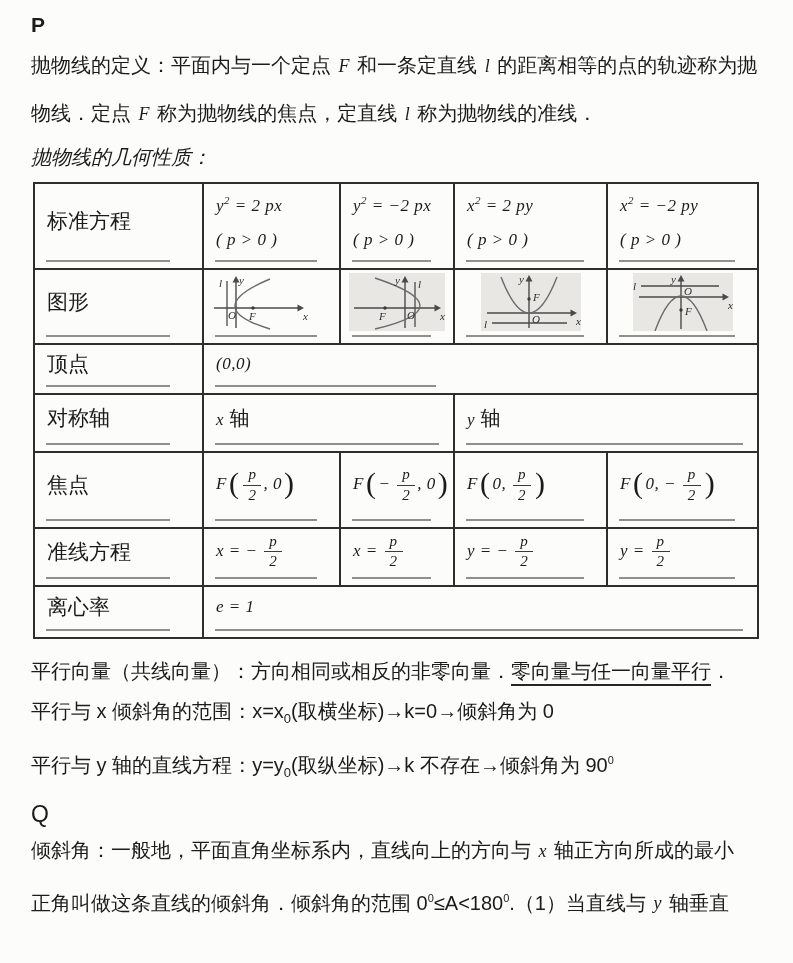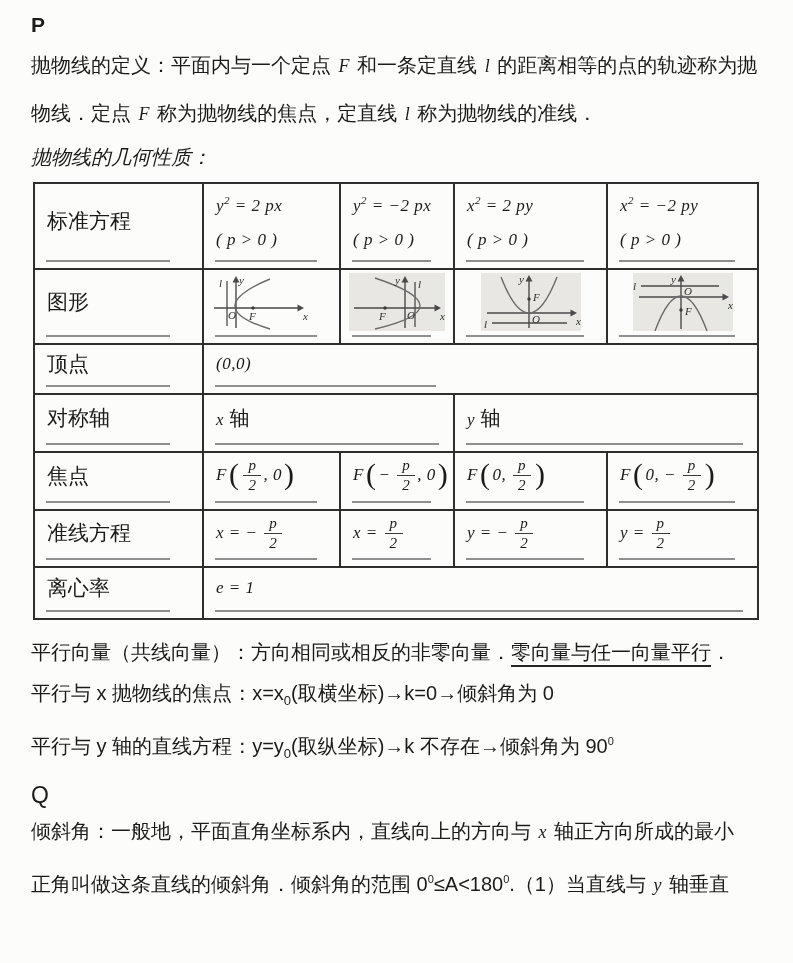--- a/index.html
+++ b/index.html
@@ -212,21 +212,21 @@
       <td colspan="4"><span class="math">(0,0)</span><div class="uline u-short"></div></td>
     </tr>
 
     <tr>
       <td class="lbl" style="height:58px"><span>对称轴</span><div class="uline"></div></td>
       <td colspan="2"><span class="math">x</span><span class="axis-word"> 轴</span><div class="uline u-long"></div></td>
       <td colspan="2"><span class="math">y</span><span class="axis-word"> 轴</span><div class="uline u-long"></div></td>
     </tr>
 
     <tr>
-      <td class="lbl" style="height:57px"><span>焦点</span><div class="uline"></div></td>
+      <td class="lbl" style="height:76px"><span>焦点</span><div class="uline"></div></td>
       <td>
             <div class="fx math"><span>F</span><span class="bigp">(</span><span></span><span class="frac"><span class="fn">p</span><span class="fd">2</span></span><span>, 0</span><span class="bigp">)</span></div>
             <div class="uline u-mid"></div>
           </td>
       <td>
             <div class="fx math"><span>F</span><span class="bigp">(</span><span>− </span><span class="frac"><span class="fn">p</span><span class="fd">2</span></span><span>, 0</span><span class="bigp">)</span></div>
             <div class="uline u-mid"></div>
           </td>
       <td>
             <div class="fx math"><span>F</span><span class="bigp">(</span><span>0, </span><span class="frac"><span class="fn">p</span><span class="fd">2</span></span><span></span><span class="bigp">)</span></div>
@@ -262,21 +262,21 @@
       <td class="lbl" style="height:52px"><span>离心率</span><div class="uline"></div></td>
       <td colspan="4"><span class="math">e = 1</span><div class="uline u-long"></div></td>
     </tr>
 
   </tbody>
     </table>
 
   <div class="bsec">
     <p class="bline"><b>平行向量（共线向量）：</b><span>方向相同或相反的非零向量．</span><span class="uphrase">零向量与任一向量平行</span><span>．</span></p>
 
-    <p class="bline"><b>平行与 x 抛物线的焦点</b><span>：</span><span class="eqtxt">x=x</span><sub>0</sub><span class="eqtxt">(取横坐标)→k=0→倾斜角为 0</span></p>
+    <p class="bline"><b>平行与 x 倾斜角的范围</b><span>：</span><span class="eqtxt">x=x</span><sub>0</sub><span class="eqtxt">(取横坐标)→k=0→倾斜角为 0</span></p>
 
     <p class="bline"><b>平行与 y 轴的直线方程</b><span>：</span><span class="eqtxt">y=y</span><sub>0</sub><span class="eqtxt">(取纵坐标)→k 不存在→倾斜角为 90</span><sup>0</sup></p>
   </div>
 
   <div class="marker q">Q</div>
 
   <p class="para nowrap" style="margin-top:0"><b>倾斜角</b><span>：</span><span>一般地，平面直角坐标系内，直线向上的方向与 </span><span class="mv">x</span><span> 轴正方向所成的最小</span></p>
   <p class="para nowrap"><span>正角叫做这条直线的倾斜角．倾斜角的范围 0</span><sup>0</sup><span>≤A&lt;180</span><sup>0</sup><span>.（1）当直线与 </span><span class="mv">y</span><span> 轴垂直</span></p>
 
 </div>

